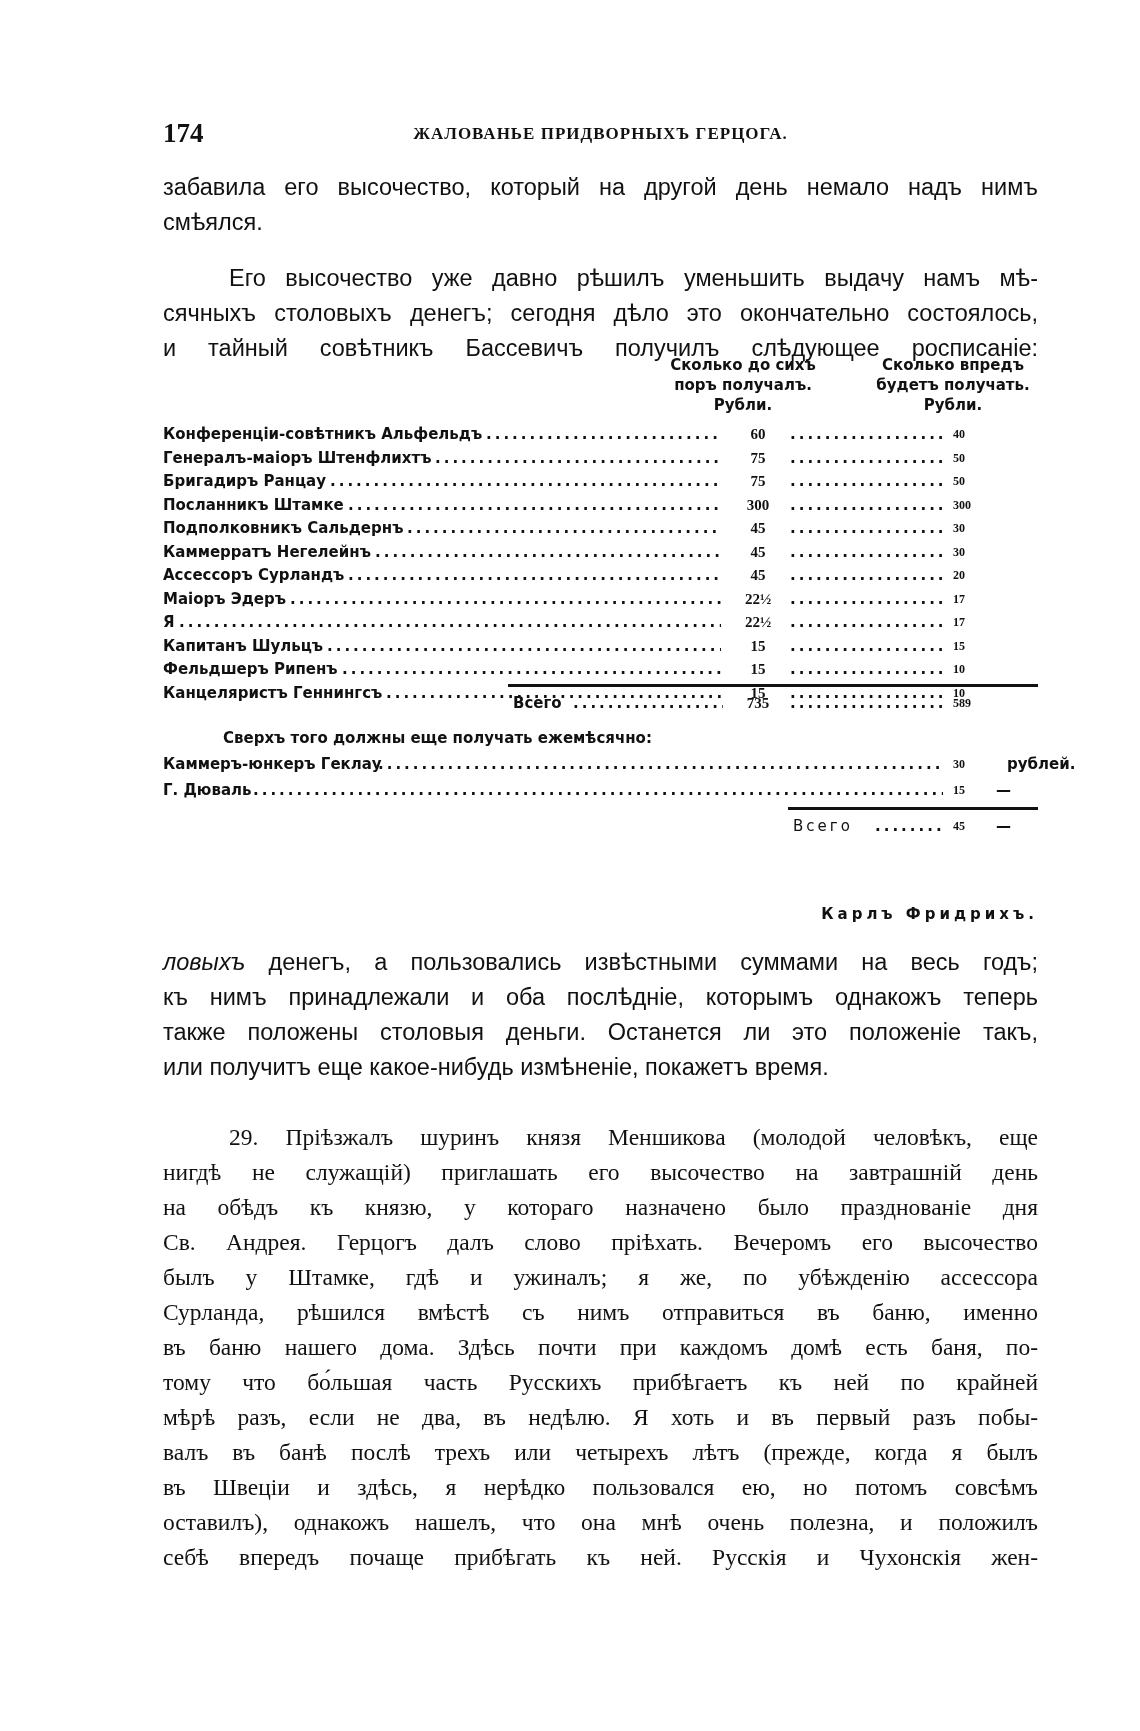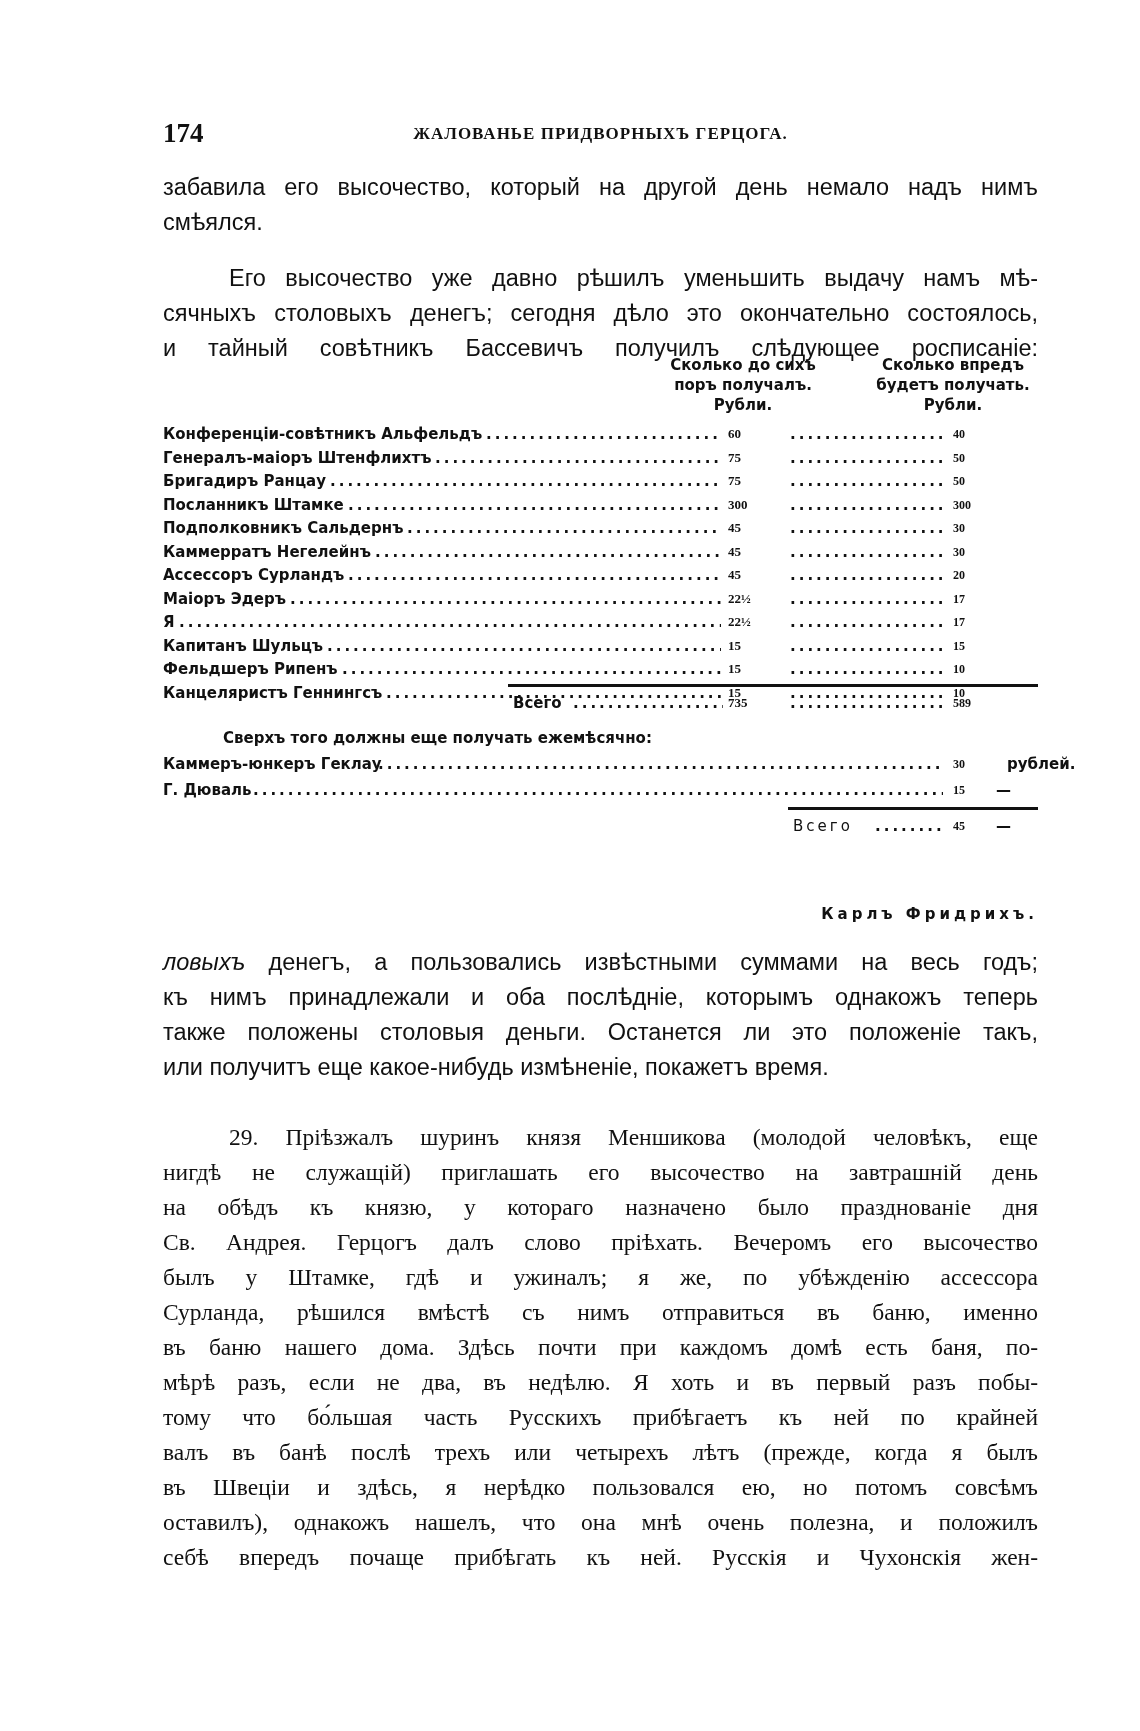--- a/index.html
+++ b/index.html
@@ -21,21 +21,21 @@
     .p4 { top: 1120px; font-family: Liberation Serif, serif; }
     .it { font-style: italic; }
     
     .table { position: absolute; left: 0; top: 355px; width: 875px; font-family: "DejaVu Sans", sans-serif;
       font-weight: bold; font-size: 15px; }
     .col-head { position: absolute; top: 0; text-align: center; line-height: 20px; font-size: 15px; }
     .ch1 { left: 480px; width: 200px; }
     .ch2 { left: 700px; width: 180px; }
     .row { position: absolute; left: 0; width: 875px; height: 26px; line-height: 26px; white-space: nowrap; }
     .row .name { position: absolute; left: 0; }
-    .row .v1 { position: absolute; left: 565px; width: 60px; text-align: left; font-family: "Liberation Serif", serif; font-size: 13px; }
+    .row .v1 { position: absolute; left: 565px; width: 60px; text-align: center; font-family: "Liberation Serif", serif; font-size: 15px; }
     .row .v2 { position: absolute; left: 790px; width: 60px; text-align: left; font-family: "Liberation Serif", serif; font-size: 12px; }
     .dots { position: absolute; overflow: hidden; white-space: nowrap; letter-spacing: 3px; }
     .rule { position: absolute; height: 3px; background: #111; }
     .sum-label { position: absolute; text-align: center; }
     .signature { position: absolute; top: 905px; right: 0; font-family: "DejaVu Sans", sans-serif; font-weight: bold;
       font-size: 15px; letter-spacing: 4px; }
   </style>
 </head>
 <body>
 
@@ -197,20 +197,20 @@
   </div>
 
   <div class="para p4" id="p4">
       <span class="line indent">29. Пріѣзжалъ шуринъ князя Меншикова (молодой человѣкъ, еще</span>
       <span class="line">нигдѣ не служащій) приглашать его высочество на завтрашній день</span>
       <span class="line">на обѣдъ къ князю, у котораго назначено было празднованіе дня</span>
       <span class="line">Св. Андрея. Герцогъ далъ слово пріѣхать. Вечеромъ его высочество</span>
       <span class="line">былъ у Штамке, гдѣ и ужиналъ; я же, по убѣжденію ассессора</span>
       <span class="line">Сурланда, рѣшился вмѣстѣ съ нимъ отправиться въ баню, именно</span>
       <span class="line">въ баню нашего дома. Здѣсь почти при каждомъ домѣ есть баня, по-</span>
+      <span class="line">тому что бо́льшая часть Русскихъ прибѣгаетъ къ ней по крайней</span>
       <span class="line">мѣрѣ разъ, если не два, въ недѣлю. Я хоть и въ первый разъ побы-</span>
-      <span class="line">тому что бо́льшая часть Русскихъ прибѣгаетъ къ ней по крайней</span>
       <span class="line">валъ въ банѣ послѣ трехъ или четырехъ лѣтъ (прежде, когда я былъ</span>
       <span class="line">въ Швеціи и здѣсь, я нерѣдко пользовался ею, но потомъ совсѣмъ</span>
       <span class="line">оставилъ), однакожъ нашелъ, что она мнѣ очень полезна, и положилъ</span>
       <span class="line">себѣ впередъ почаще прибѣгать къ ней. Русскія и Чухонскія жен-</span>
     </div>
 </div>
 
 </body></html>

